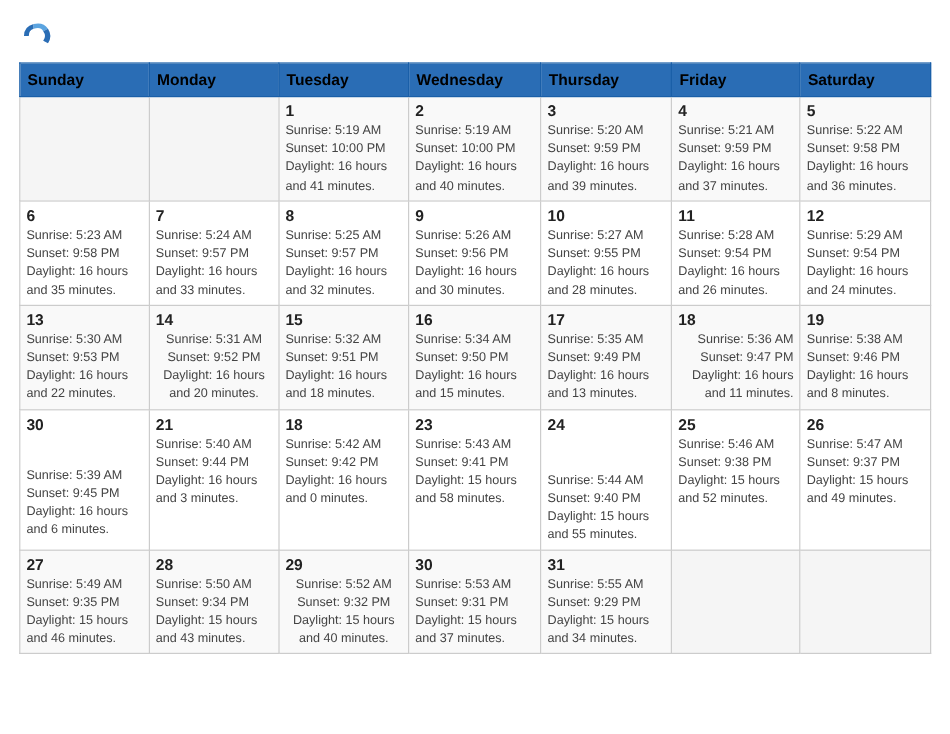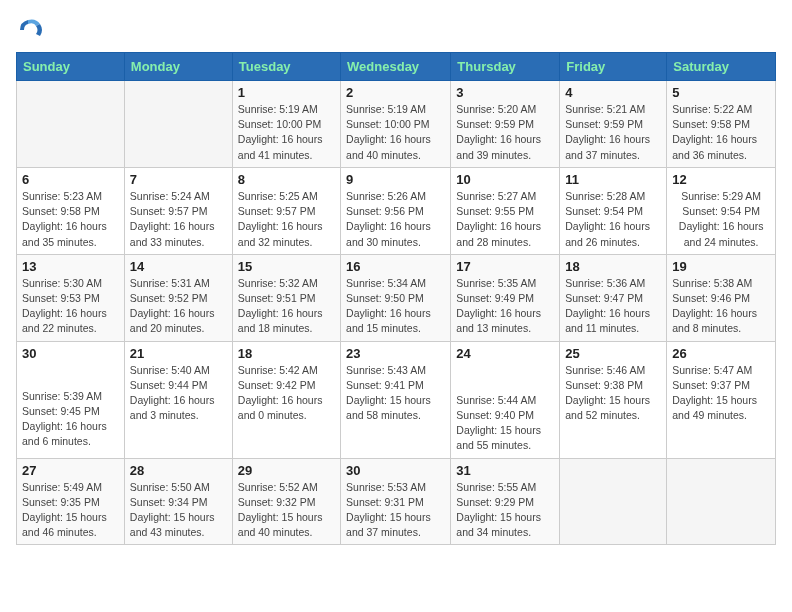--- a/index.html
+++ b/index.html
@@ -47,21 +47,21 @@
       font-size: 16px;
       color: #555;
     }
     table {
       width: 100%;
       border-collapse: collapse;
       font-size: 11px;
     }
     thead tr th {
       background-color: #2a6db5;
-      color: #86efac;
+      color: #000000;
       text-align: left;
       padding: 6px 6px;
       font-size: 13px;
       font-weight: bold;
       border: 1px solid #1a5fa8;
       margin-left: 40px;
     }
     tbody tr td {
       vertical-align: top;
       border: 1px solid #ccc;
@@ -192,35 +192,35 @@
 Daylight: 16 hours and 28 minutes.</div>
         </td>
         <td>
           <span class="day-num">11</span>
           <div class="day-info" style="white-space: pre-line;">Sunrise: 5:28 AM
 Sunset: 9:54 PM
 Daylight: 16 hours and 26 minutes.</div>
         </td>
         <td>
           <span class="day-num">12</span>
-          <div class="day-info" style="white-space: pre-line; text-align: center;">Sunrise: 5:29 AM
+          <div class="day-info" style="white-space: pre-line;">Sunrise: 5:29 AM
 Sunset: 9:54 PM
 Daylight: 16 hours and 24 minutes.</div>
         </td>
       </tr>
       <tr>
         <td>
           <span class="day-num">13</span>
           <div class="day-info" style="white-space: pre-line;">Sunrise: 5:30 AM
 Sunset: 9:53 PM
 Daylight: 16 hours and 22 minutes.</div>
         </td>
         <td>
           <span class="day-num">14</span>
-          <div class="day-info" style="white-space: pre-line;">Sunrise: 5:31 AM
+          <div class="day-info" style="white-space: pre-line; text-align: center;">Sunrise: 5:31 AM
 Sunset: 9:52 PM
 Daylight: 16 hours and 20 minutes.</div>
         </td>
         <td>
           <span class="day-num">15</span>
           <div class="day-info" style="white-space: pre-line;">Sunrise: 5:32 AM
 Sunset: 9:51 PM
 Daylight: 16 hours and 18 minutes.</div>
         </td>
         <td>
@@ -230,21 +230,21 @@
 Daylight: 16 hours and 15 minutes.</div>
         </td>
         <td>
           <span class="day-num">17</span>
           <div class="day-info" style="white-space: pre-line;">Sunrise: 5:35 AM
 Sunset: 9:49 PM
 Daylight: 16 hours and 13 minutes.</div>
         </td>
         <td>
           <span class="day-num">18</span>
-          <div class="day-info" style="white-space: pre-line;">Sunrise: 5:36 AM
+          <div class="day-info" style="white-space: pre-line; text-align: right;">Sunrise: 5:36 AM
 Sunset: 9:47 PM
 Daylight: 16 hours and 11 minutes.</div>
         </td>
         <td>
           <span class="day-num">19</span>
           <div class="day-info" style="white-space: pre-line;">Sunrise: 5:38 AM
 Sunset: 9:46 PM
 Daylight: 16 hours and 8 minutes.</div>
         </td>
       </tr>
@@ -300,21 +300,21 @@
 Daylight: 15 hours and 46 minutes.</div>
         </td>
         <td>
           <span class="day-num">28</span>
           <div class="day-info" style="white-space: pre-line;">Sunrise: 5:50 AM
 Sunset: 9:34 PM
 Daylight: 15 hours and 43 minutes.</div>
         </td>
         <td>
           <span class="day-num">29</span>
-          <div class="day-info" style="white-space: pre-line;">Sunrise: 5:52 AM
+          <div class="day-info" style="white-space: pre-line; text-align: center;">Sunrise: 5:52 AM
 Sunset: 9:32 PM
 Daylight: 15 hours and 40 minutes.</div>
         </td>
         <td>
           <span class="day-num">30</span>
           <div class="day-info" style="white-space: pre-line;">Sunrise: 5:53 AM
 Sunset: 9:31 PM
 Daylight: 15 hours and 37 minutes.</div>
         </td>
         <td>

